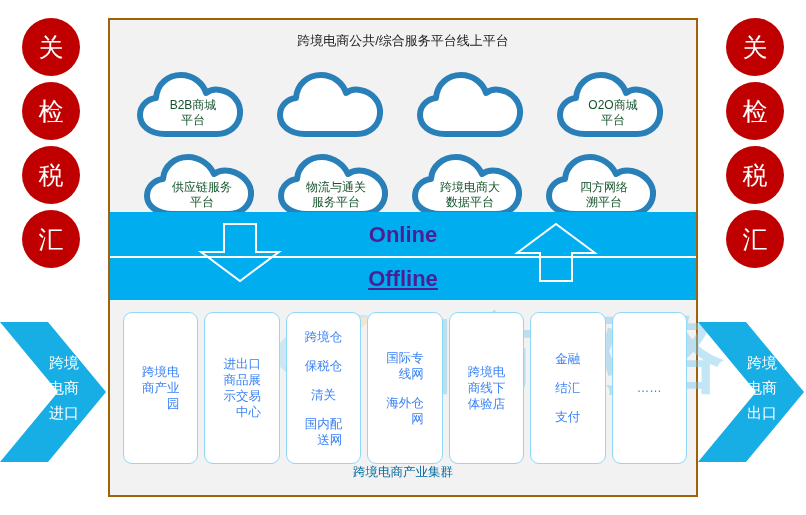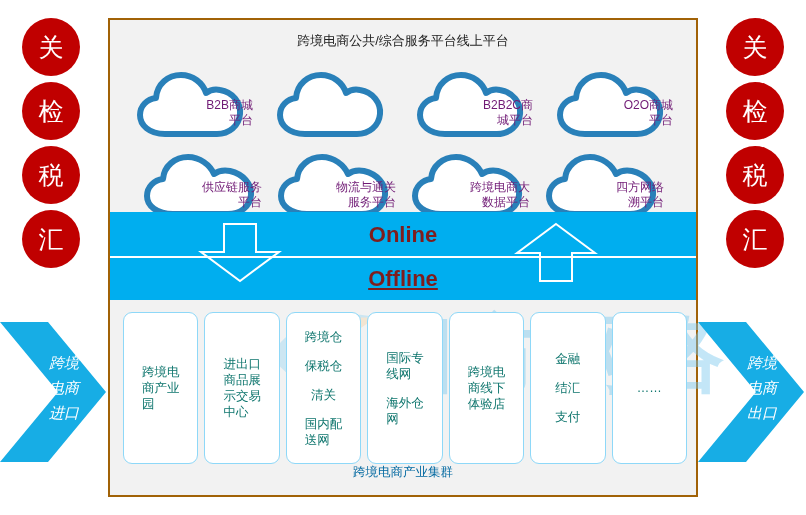--- a/index.html
+++ b/index.html
@@ -86,24 +86,24 @@
     left: 50%;
     top: 0;
     transform: translateX(-50%);
   }
   .cloud-label {
     position: absolute;
     left: 50%;
     top: 26px;
     transform: translateX(-50%);
     width: 120px;
-    text-align: right;
+    text-align: center;
     font-size: 12px;
     line-height: 15px;
-    color: #701a75;
+    color: #14532d;
     white-space: pre-line;
     pointer-events: none;
   }
 
   
   #band {
     position: absolute;
     left: 0;
     top: 192px;
     width: 100%;
@@ -116,21 +116,21 @@
     top: 44px;
     width: 100%;
     height: 2px;
     background: #ffffff;
   }
   #band .band-label {
     position: absolute;
     left: 0;
     width: 100%;
     text-align: center;
-    color: #7f1d1d;
+    color: #4c1d95;
     font-size: 22px;
     font-weight: bold;
   }
   #band .band-label.online  { top: 10px; }
   #band .band-label.offline { top: 54px; text-decoration: underline; }
   .band-arrow {
     position: absolute;
     top: 10px;
   }
   .band-arrow.down { left: 88px; }
@@ -155,22 +155,22 @@
     display: flex;
     flex-direction: column;
     align-items: center;
     justify-content: center;
     gap: 13px;
     padding: 4px 2px;
   }
   .cell-line {
     font-size: 12.5px;
     line-height: 16px;
-    text-align: left;
-    color: #0f766e;
+    text-align: right;
+    color: #3b82f6;
     white-space: pre-line;
   }
   .cluster-caption {
     position: absolute;
     left: 0;
     bottom: 14px;
     width: 100%;
     text-align: center;
     font-size: 12.5px;
     color: #0369a1;
@@ -190,21 +190,20 @@
     position: absolute;
     top: 32px;
     left: 0;
     width: 100%;
     text-align: center;
     color: #ffffff;
     font-size: 15px;
     line-height: 25px;
     white-space: pre-line;
     pointer-events: none;
-    font-style: italic;
   }
   .chevron.left  .chevron-label { padding-left: 20px; box-sizing: border-box; }
   .chevron.right .chevron-label { padding-left: 20px; box-sizing: border-box; }
 
   
   #watermark {
     position: absolute;
     left: 150px;
     top: 282px;
     width: 500px;
@@ -257,22 +256,20 @@
       </div>
       <div class="cloud-wrap">
         <svg class="cloud-svg" width="116" height="68" viewBox="0 0 116 68">
           <path d="M30 62 C14 62 5 53 5 43 C5 34 12 27 21 26 C22 12 33 3 46 3 C58 3 68 11 71 21 C75 18 80 17 85 18 C98 20 106 31 105 42 C104 54 94 62 82 62 Z" fill="#ffffff" stroke="#2980b9" stroke-width="6" stroke-linejoin="round"></path>
         </svg>
       </div>
       <div class="cloud-wrap">
         <svg class="cloud-svg" width="116" height="68" viewBox="0 0 116 68">
           <path d="M30 62 C14 62 5 53 5 43 C5 34 12 27 21 26 C22 12 33 3 46 3 C58 3 68 11 71 21 C75 18 80 17 85 18 C98 20 106 31 105 42 C104 54 94 62 82 62 Z" fill="#ffffff" stroke="#2980b9" stroke-width="6" stroke-linejoin="round"></path>
         </svg>
-        <div class="cloud-label">B2B2C商
-城平台</div>
       </div>
       <div class="cloud-wrap">
         <svg class="cloud-svg" width="116" height="68" viewBox="0 0 116 68">
           <path d="M30 62 C14 62 5 53 5 43 C5 34 12 27 21 26 C22 12 33 3 46 3 C58 3 68 11 71 21 C75 18 80 17 85 18 C98 20 106 31 105 42 C104 54 94 62 82 62 Z" fill="#ffffff" stroke="#2980b9" stroke-width="6" stroke-linejoin="round"></path>
         </svg>
         <div class="cloud-label">O2O商城
 平台</div>
       </div>
     </div>
 

